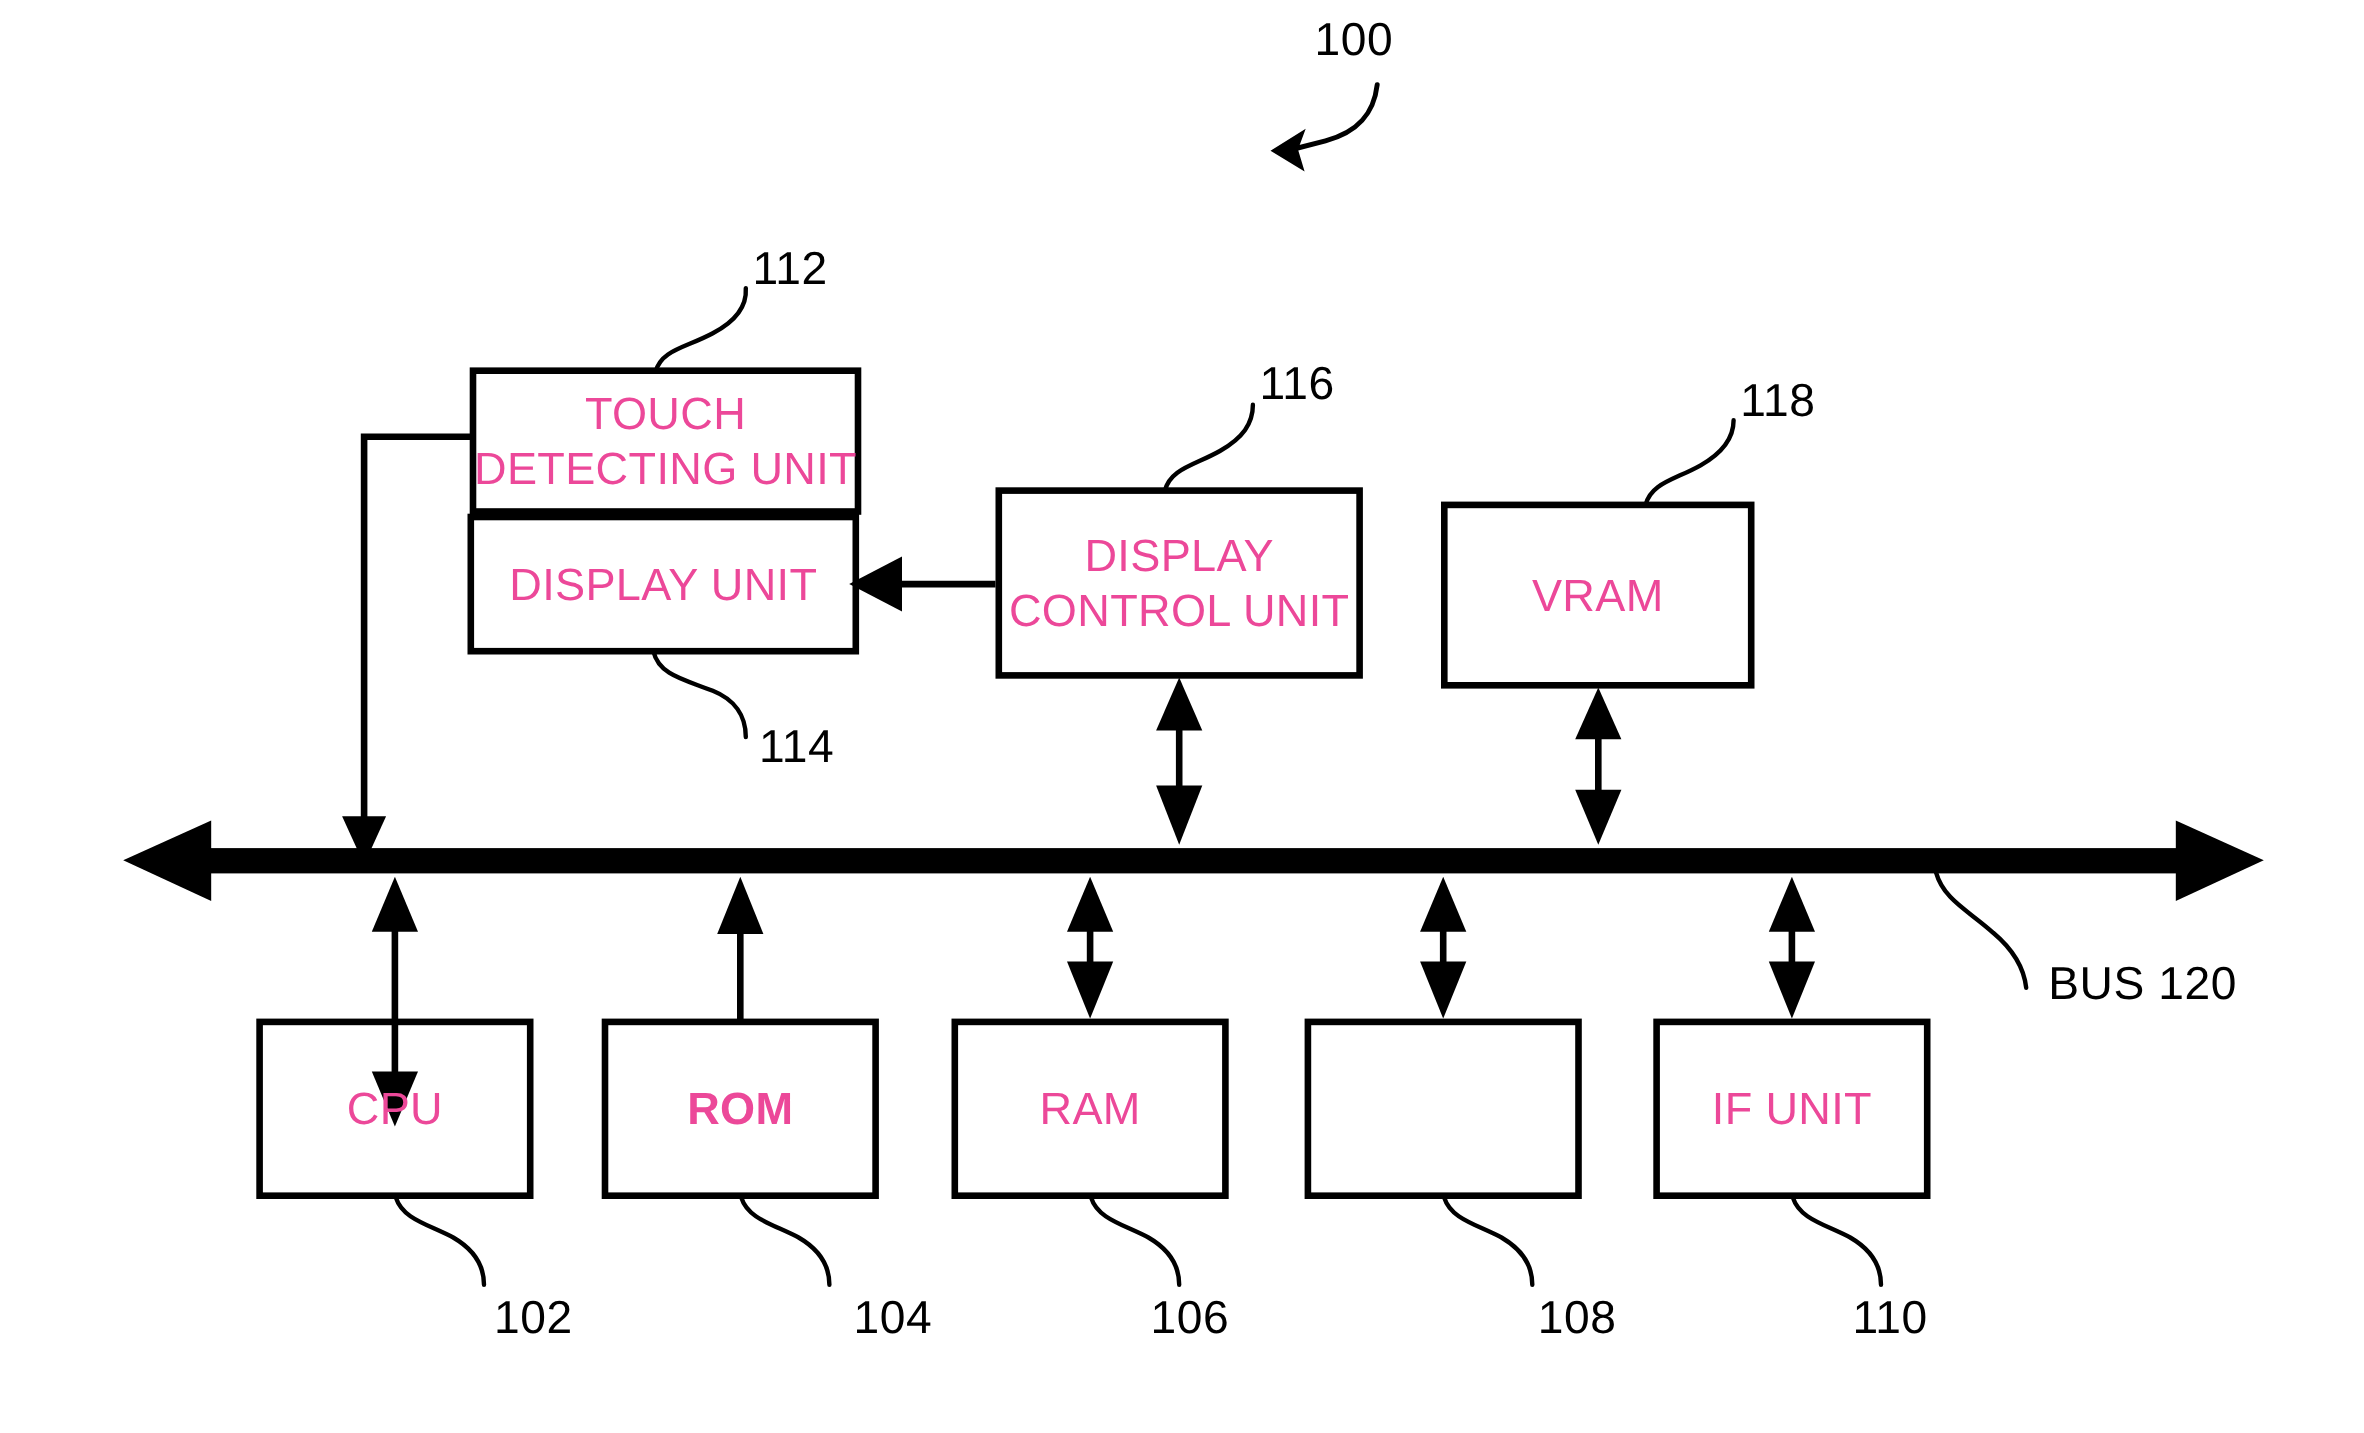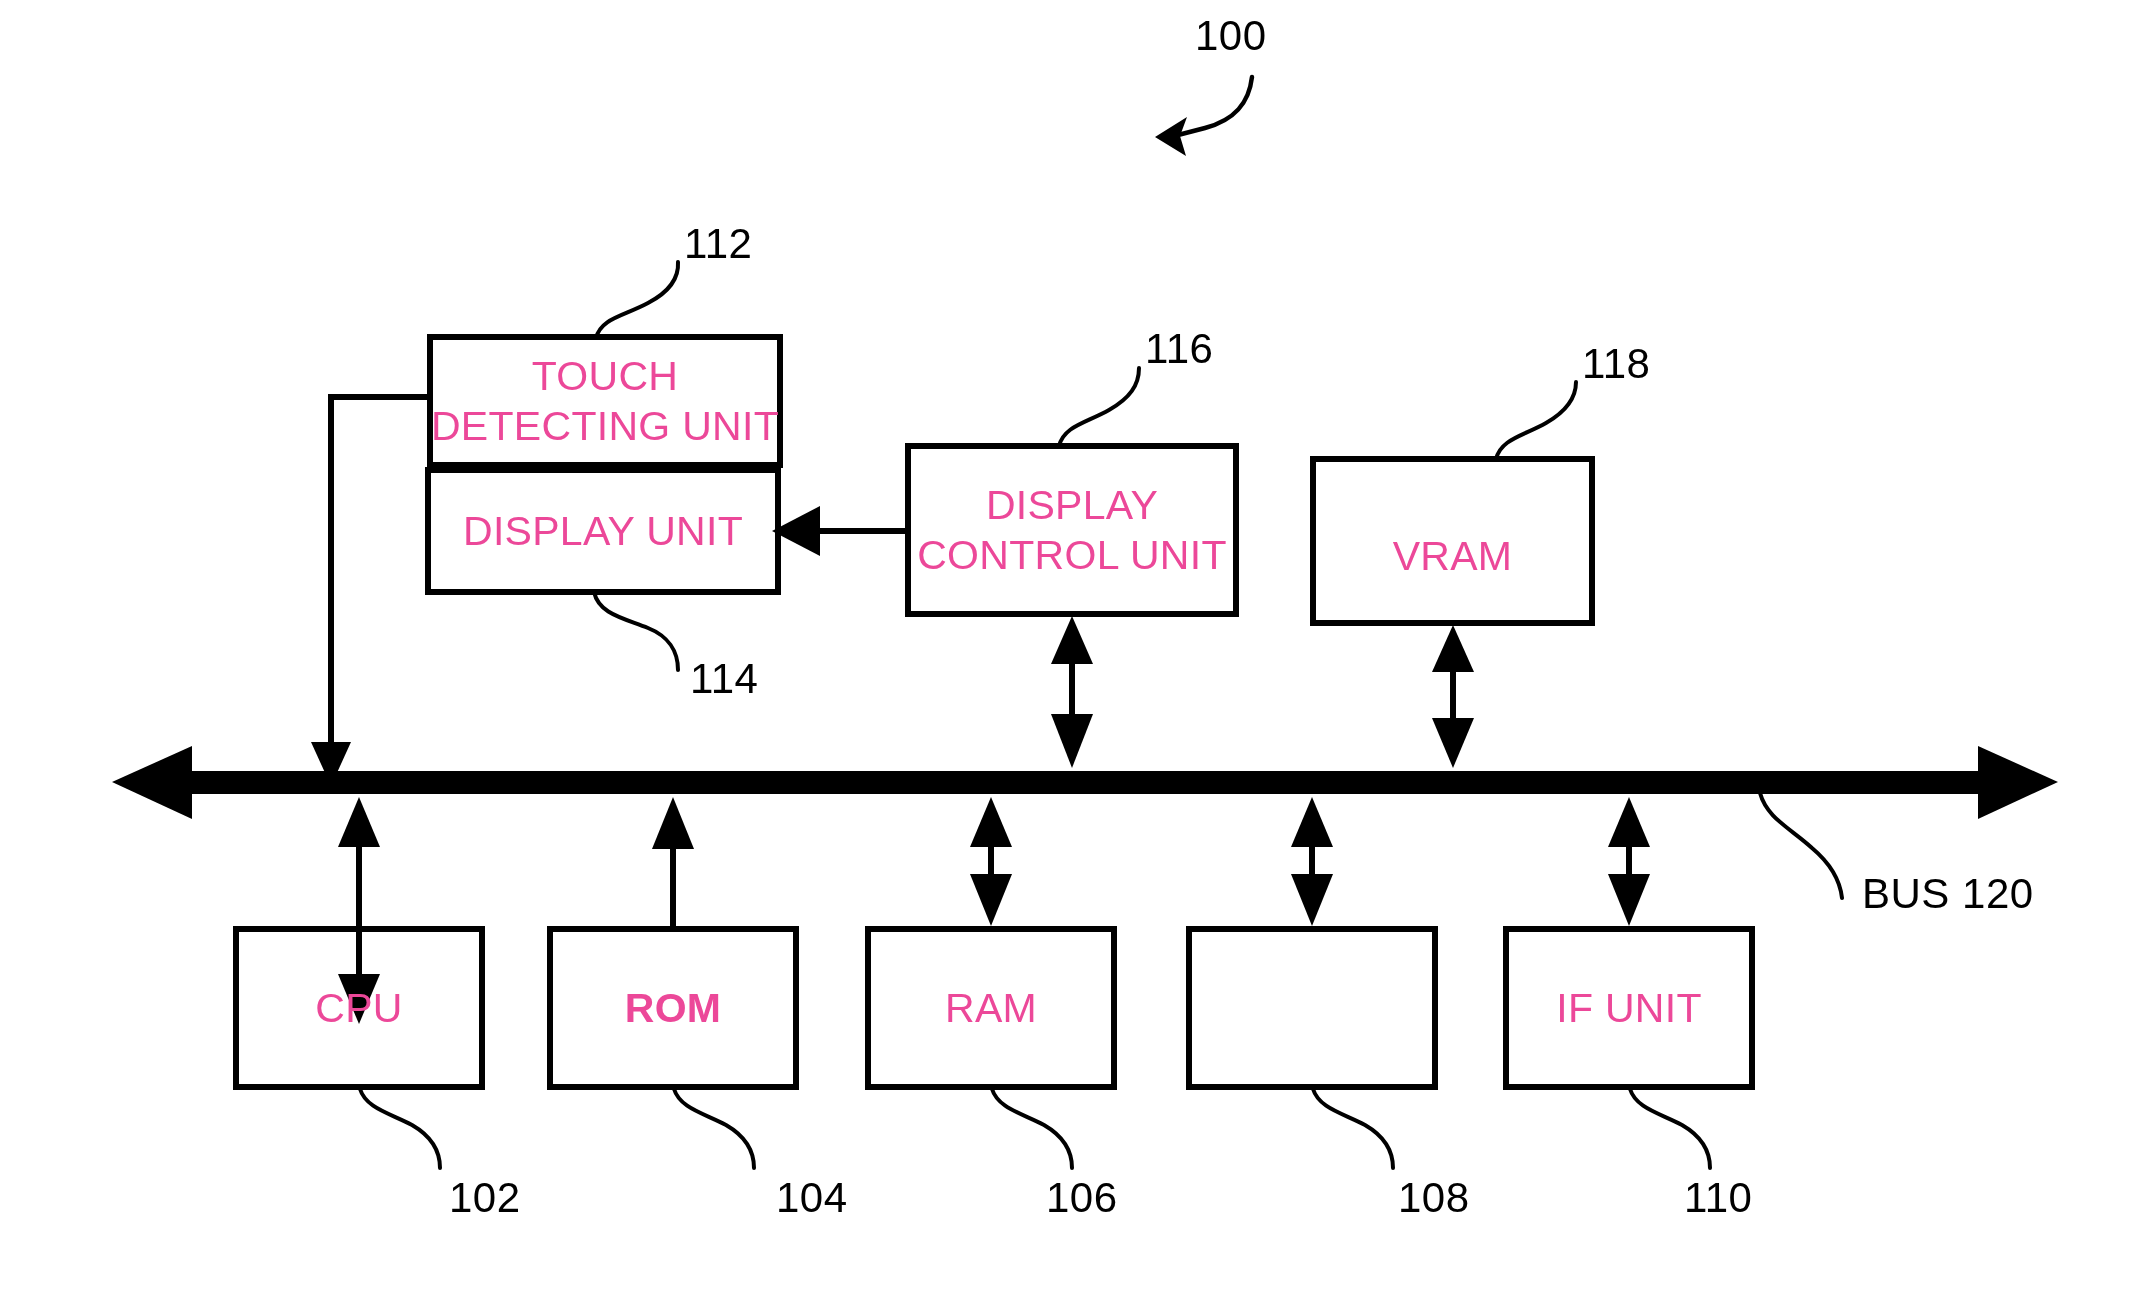--- a/index.html
+++ b/index.html
@@ -178,21 +178,21 @@
   </svg>
 
   <div class="blk-label" style="left:430px; top:337px; width:350px; height:128px;">TOUCH
 DETECTING UNIT</div>
 
   <div class="blk-label" style="left:428px; top:470px; width:350px; height:122px;">DISPLAY UNIT</div>
 
   <div class="blk-label" style="left:908px; top:446px; width:328px; height:168px;">DISPLAY
 CONTROL UNIT</div>
 
-  <div class="blk-label" style="left:1313px; top:474px; width:279px; height:164px;">VRAM</div>
+  <div class="blk-label" style="left:1313px; top:459px; width:279px; height:164px;">VRAM</div>
 
   <div class="blk-label" style="left:236px; top:929px; width:246px; height:158px;">CPU</div>
 
   <div class="blk-label" style="left:550px; top:929px; width:246px; height:158px;font-weight:bold;">ROM</div>
 
   <div class="blk-label" style="left:868px; top:929px; width:246px; height:158px;">RAM</div>
 
 
   <div class="blk-label" style="left:1506px; top:929px; width:246px; height:158px;">IF UNIT</div>
 

